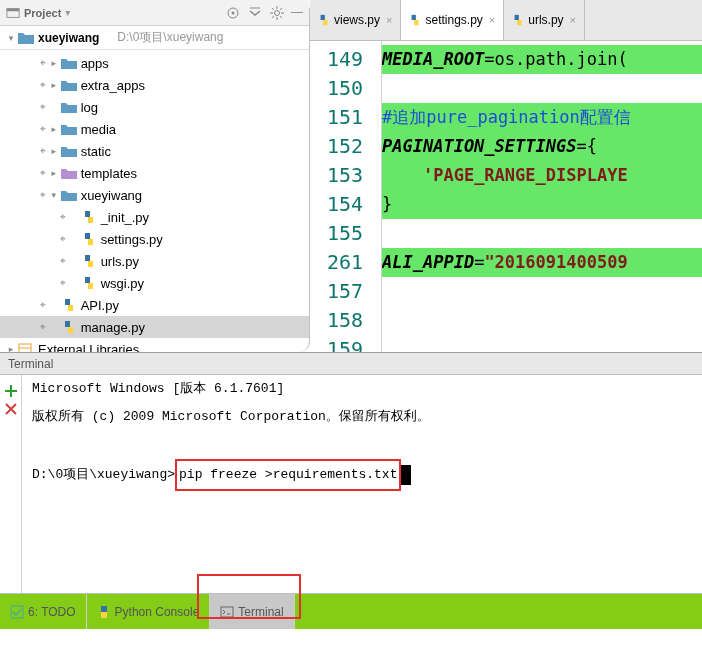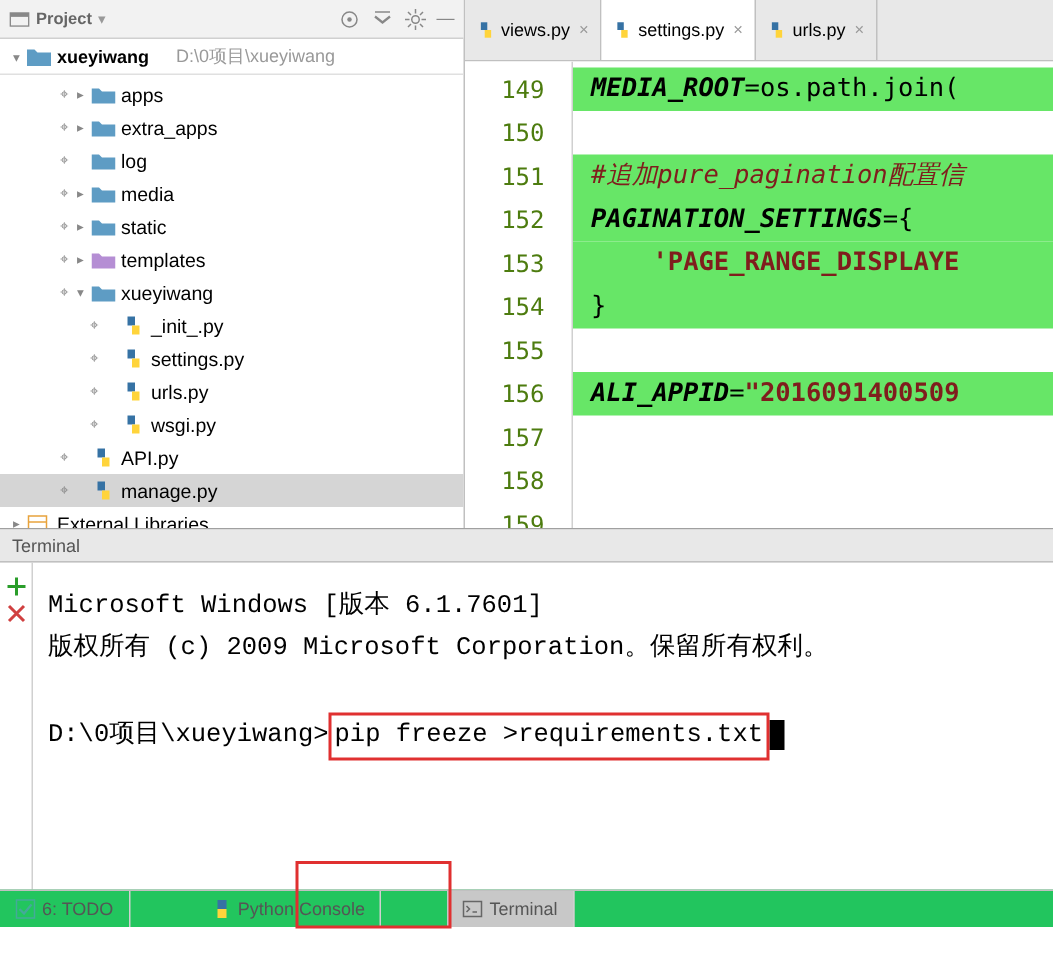--- a/index.html
+++ b/index.html
@@ -1,18 +1,18 @@
 <!DOCTYPE html>
 <html><head>
 <meta charset="utf-8">
 <style>
 * { box-sizing: border-box; margin: 0; padding: 0; }
 body { font-family: "Segoe UI", Arial, sans-serif; font-size: 12px; color: #000; background: #fff; width: 702px; height: 646px; overflow: hidden; }
 .top { display: flex; height: 352px; }
-.sidebar { width: 310px; border-right: 1px solid #c0c0c0; display: flex; flex-direction: column; background: #fff; }
+.sidebar { width: 310px; border-right: 1px solid #c0c0c0; display: flex; flex-direction: column; background: #fff; border-radius: 11px; }
 .sidebar-header { height: 26px; background: #f2f2f2; border-bottom: 1px solid #d0d0d0; display: flex; align-items: center; padding: 0 6px; }
 .sidebar-title-icon { width: 14px; height: 14px; margin-right: 4px; }
 .sidebar-title { font-weight: bold; color: #666; font-size: 11px; }
 .sidebar-tools { margin-left: auto; display: flex; gap: 6px; }
 .tool-icon { width: 16px; height: 16px; color: #888; cursor: pointer; }
 .breadcrumb { height: 24px; display: flex; align-items: center; padding: 0 6px; border-bottom: 1px solid #e0e0e0; font-size: 12px; }
 .tree { flex: 1; overflow: auto; padding-top: 2px; }
 .tree-node { display: flex; align-items: center; height: 22px; padding-left: 6px; cursor: pointer; white-space: nowrap; }
 .tree-node.selected { background: #d5d5d5; }
 .arrow { width: 10px; display: inline-block; color: #888; font-size: 9px; text-align: center; margin-right: 2px; }
@@ -21,37 +21,37 @@
 .node-path { color: #999; margin-left: 18px; font-size: 12px; }
 .indent-2 { padding-left: 40px; }
 .indent-3 { padding-left: 60px; }
 .editor-area { flex: 1; display: flex; flex-direction: column; overflow: hidden; }
 .tabs { height: 41px; background: #e8e8e8; border-bottom: 1px solid #c0c0c0; display: flex; align-items: stretch; }
 .tab { display: flex; align-items: center; padding: 0 8px; border-right: 1px solid #c0c0c0; background: #e8e8e8; cursor: pointer; gap: 4px; font-size: 12px; }
 .tab.active { background: #fff; }
 .tab-close { color: #999; font-size: 11px; cursor: pointer; margin-left: 2px; }
 .editor-body { flex: 1; display: flex; overflow: hidden; background: #fff; }
 .gutter { width: 72px; border-right: 1px solid #d0d0d0; padding-top: 4px; background: #fff; }
-.gutter-line { height: 29px; color: #4d7c0f; font-family: Consolas, monospace; font-size: 16px; text-align: right; padding-right: 18px; line-height: 29px; }
+.gutter-line { height: 29px; color: #0f766e; font-family: Consolas, monospace; font-size: 20px; text-align: right; padding-right: 18px; line-height: 29px; }
 .code { flex: 1; padding-top: 4px; overflow: hidden; }
 .code-line { height: 29px; line-height: 29px; font-family: Consolas, monospace; font-size: 17px; white-space: pre; }
-.hl { background: #67e667; display: inline-block; padding-left: 12px; min-width: 100%; }
+.hl { background: #67e667; display: inline-block; padding-left: 0; min-width: 100%; }
 .c-ident { color: #000; font-weight: bold; font-style: italic; }
-.c-comment { color: #7f1d1d; font-style: italic; }
+.c-comment { color: #1d4ed8; }
 .c-str { color: #7f1d1d; font-weight: bold; }
 .c-eq { color: #000; }
 .terminal-panel { border-top: 1px solid #a0a0a0; }
 .terminal-header { height: 22px; background: #e8e8e8; border-bottom: 1px solid #c0c0c0; display: flex; align-items: center; padding: 0 8px; font-size: 12px; color: #555; }
 .terminal-body { display: flex; height: 218px; }
 .terminal-gutter { width: 22px; border-right: 1px solid #d0d0d0; padding-top: 6px; }
 .tg-icon { width: 16px; height: 16px; margin: 2px auto; display: block; }
-.terminal-content { flex: 1; padding: 16px 10px; font-family: Consolas, "Courier New", monospace; font-size: 17px; line-height: 28px; position: relative; }
+.terminal-content { flex: 1; padding: 0 10px; font-family: Consolas, "Courier New", monospace; font-size: 13px; line-height: 28px; position: relative; }
 .cmd-box { border: 2px solid #e03030; display: inline-block; padding: 0 2px; position: relative; font-family: Liberation Mono, monospace; }
 .cursor { display: inline-block; width: 10px; height: 20px; background: #000; vertical-align: middle; }
-.status-bar { height: 25px; background: #22c55e; border-top: 1px solid #c0c0c0; display: flex; align-items: stretch; font-size: 12px; position: relative; gap: 44px; }
+.status-bar { height: 36px; background: #84cc16; border-top: 1px solid #c0c0c0; display: flex; align-items: stretch; font-size: 12px; position: relative; }
 .status-item { display: flex; align-items: center; padding: 0 10px; gap: 4px; border-right: 1px solid #d0d0d0; cursor: pointer; color: #555; }
 .status-item.active { background: #c8c8c8; }
 .red-box { position: absolute; border: 2px solid #e03030; pointer-events: none; }
 .folder-svg { fill: #5e9cc4; }
 .folder-tpl { fill: #b58ed4; }
 .pin { color: #888; font-size: 10px; margin-right: 3px; }
 </style>
 </head>
 <body>
 
@@ -251,21 +251,21 @@
       </div>
     <div class="editor-body">
       <div class="gutter" id="gutter">
           <div class="gutter-line">149</div>
           <div class="gutter-line">150</div>
           <div class="gutter-line">151</div>
           <div class="gutter-line">152</div>
           <div class="gutter-line">153</div>
           <div class="gutter-line">154</div>
           <div class="gutter-line">155</div>
-          <div class="gutter-line">156</div>
+          <div class="gutter-line">261</div>
           <div class="gutter-line">157</div>
           <div class="gutter-line">158</div>
           <div class="gutter-line">159</div>
         </div>
       <div class="code" id="code">
           <div class="code-line"><span class="hl"><span class="c-ident">MEDIA_ROOT</span><span class="c-eq">=os.path.join(</span></span></div>
           <div class="code-line"><span class="hl"></span></div>
           <div class="code-line"><span class="hl"><span class="c-comment">#追加pure_pagination配置信</span></span></div>
           <div class="code-line"><span class="hl"><span class="c-ident">PAGINATION_SETTINGS</span><span class="c-eq">={</span></span></div>
           <div class="code-line"><span class="hl">    <span class="c-str">'PAGE_RANGE_DISPLAYE</span></span></div>

